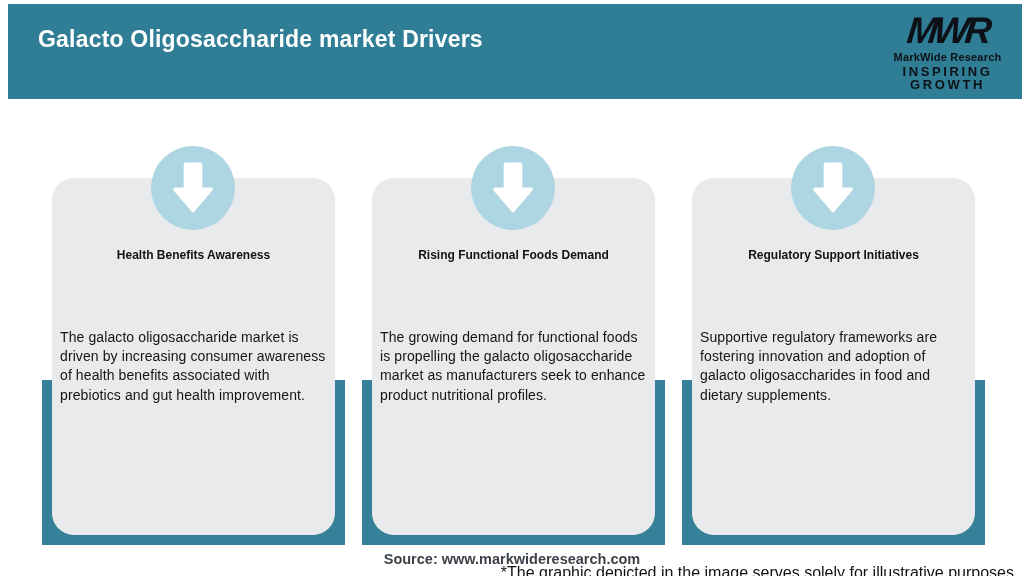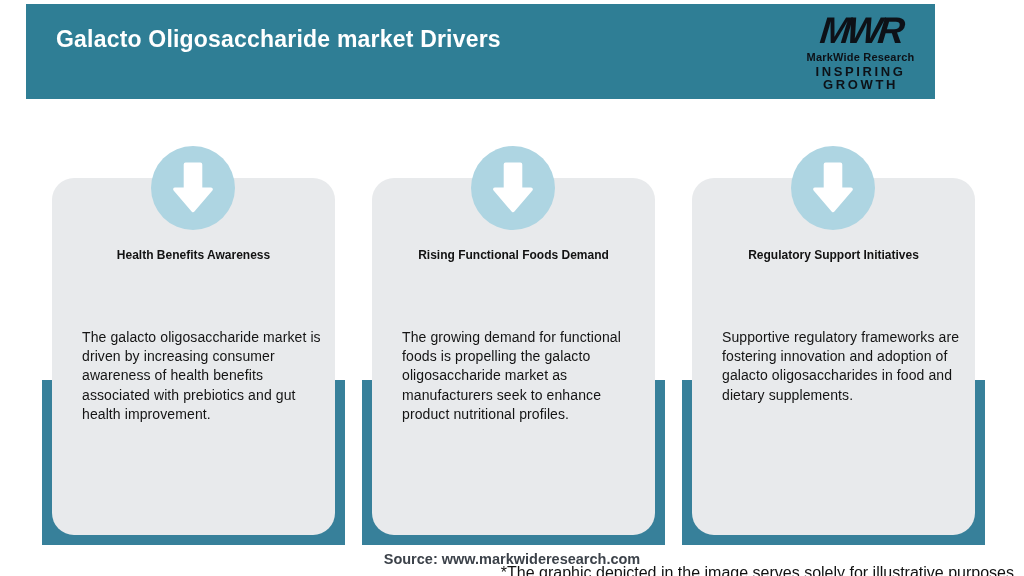--- a/index.html
+++ b/index.html
@@ -3,23 +3,22 @@
 <meta charset="utf-8">
 <style>
   html,body { margin:0; padding:0; background:#ffffff; }
   .canvas {
     position:relative; width:1024px; height:576px; background:#ffffff;
     font-family:"Liberation Sans", sans-serif; overflow:hidden;
   }
 
   
   .header-bar {
-    position:absolute; left:8px; top:4px; width:909px; height:95px;
+    position:absolute; left:8px; top:4px; width:1014px; height:95px;
     background:#2f7e95;
-    margin-left:18px;
   }
   .page-title {
     position:absolute; left:30px; top:22px;
     font-size:23px; font-weight:bold; color:#ffffff; letter-spacing:0.2px;
   }
   .brand-logo {
     position:absolute; right:12px; top:8px; width:125px;
     text-align:center; color:#0d1117; line-height:1;
   }
   .brand-monogram {
@@ -49,21 +48,21 @@
   }
   .circle-1 { left:151px; } .circle-2 { left:471px; } .circle-3 { left:791px; }
   .arrow-circle svg { width:62px; height:62px; }
 
   .card-title {
     position:absolute; top:70px; left:16px; right:16px;
     text-align:center; font-size:12px; font-weight:bold;
     color:#121212; line-height:1.28;
   }
   .card-desc {
-    position:absolute; top:150px; left:30px; right:8px;
+    position:absolute; top:150px; left:8px; right:8px;
     font-size:14px; color:#141414; line-height:1.37; letter-spacing:0.1px;
   }
 
   
   .source-text {
     position:absolute; left:0; right:0; top:551px; text-align:center;
     font-size:14.5px; font-weight:bold; color:#3c424a;
   }
   .disclaimer-text {
     position:absolute; right:10px; top:564px;

